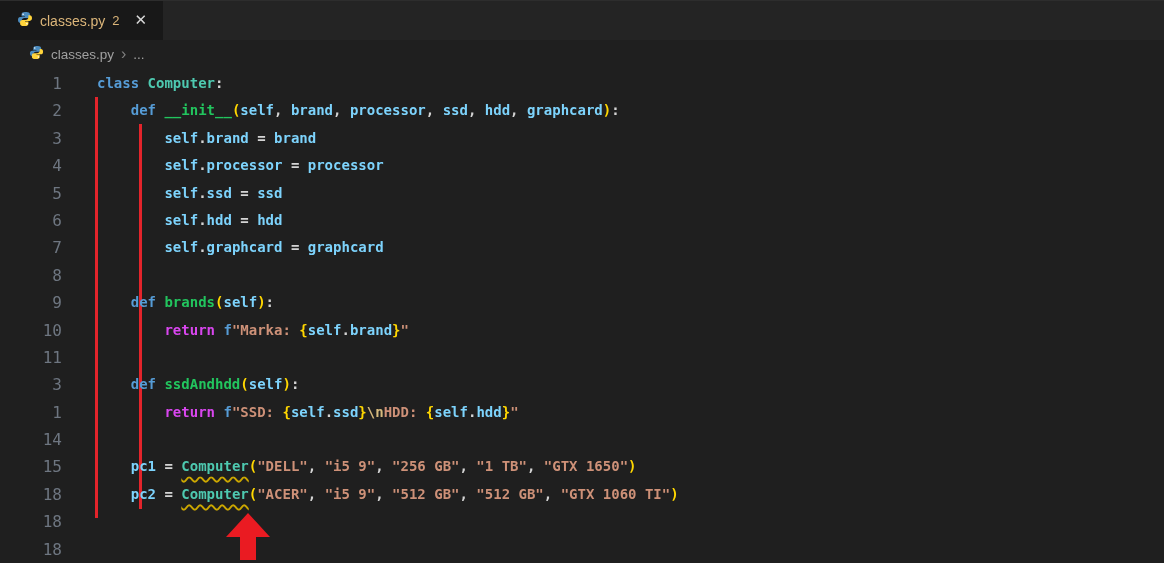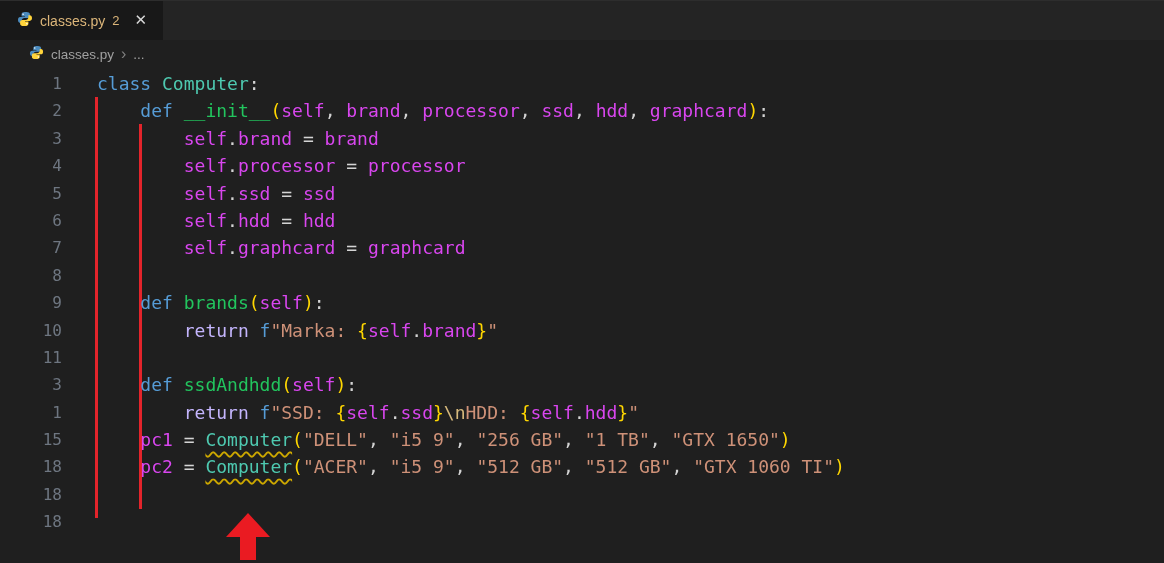--- a/index.html
+++ b/index.html
@@ -51,37 +51,37 @@
   .row {
     display:flex; height:27.4px; line-height:27.4px;
     position:relative; z-index:1;
     font-family:"DejaVu Sans Mono", monospace;
   }
   .ln {
     width:62px; flex:none; text-align:right;
     color:var(--line-number,#6E7681); font-size:16px;
     user-select:none;
   }
-  .code { margin-left:35px; white-space:pre; font-size:18px; }
+  .code { margin-left:35px; white-space:pre; font-size:14px;font-weight:bold; }
   .warn {
     text-decoration:underline wavy var(--warning-squiggle,#CCA700) 1.5px;
     text-underline-offset:5px;
     text-decoration-skip-ink:none;
   }
   
   .guide { position:absolute; width:3px; background:var(--indent-guide-red,#E3242B); z-index:0; }
   #guide-outer { left:95px; top:97px; height:421px; }
   #guide-inner { left:139px; top:124px; height:385px; }
   .arrow-wrap { position:absolute; left:224px; top:513px; z-index:2; }
 </style>
 <style>.s-kw{color:#569CD6}
-.s-ctrl{color:#c4b5fd}
+.s-ctrl{color:#d946ef}
 .s-cls{color:#4EC9B0}
 .s-fn{color:#22c55e}
-.s-var{color:#d946ef}
+.s-var{color:#7dd3fc}
 .s-str{color:#CE9178}
 .s-esc{color:#D7BA7D}
 .s-pun{color:#D4D4D4}
 .s-brk{color:#FFD700}
 .s-plain{color:#D4D4D4}</style></head>
 <body>
 
 <div class="tabbar">
   <div class="tab">
     <span class="pyicon">
@@ -159,20 +159,24 @@
     </div>
     <div class="row">
       <span class="ln">3</span>
       <span class="code"><span class="s-plain">    </span><span class="s-kw">def </span><span class="s-fn">ssdAndhdd</span><span class="s-brk">(</span><span class="s-var">self</span><span class="s-brk">)</span><span class="s-pun">:</span></span>
     </div>
     <div class="row">
       <span class="ln">1</span>
       <span class="code"><span class="s-plain">        </span><span class="s-ctrl">return </span><span class="s-kw">f</span><span class="s-str">"SSD: </span><span class="s-brk">{</span><span class="s-var">self</span><span class="s-pun">.</span><span class="s-var">ssd</span><span class="s-brk">}</span><span class="s-esc">\n</span><span class="s-str">HDD: </span><span class="s-brk">{</span><span class="s-var">self</span><span class="s-pun">.</span><span class="s-var">hdd</span><span class="s-brk">}</span><span class="s-str">"</span></span>
     </div>
     <div class="row">
+      <span class="ln">14</span>
+      <span class="code"></span>
+    </div>
+    <div class="row">
       <span class="ln">15</span>
       <span class="code"><span class="s-plain">    </span><span class="s-var">pc1</span><span class="s-pun"> = </span><span class="s-cls warn">Computer</span><span class="s-brk">(</span><span class="s-str">"DELL"</span><span class="s-pun">, </span><span class="s-str">"i5 9"</span><span class="s-pun">, </span><span class="s-str">"256 GB"</span><span class="s-pun">, </span><span class="s-str">"1 TB"</span><span class="s-pun">, </span><span class="s-str">"GTX 1650"</span><span class="s-brk">)</span></span>
     </div>
     <div class="row">
       <span class="ln">18</span>
       <span class="code"><span class="s-plain">    </span><span class="s-var">pc2</span><span class="s-pun"> = </span><span class="s-cls warn">Computer</span><span class="s-brk">(</span><span class="s-str">"ACER"</span><span class="s-pun">, </span><span class="s-str">"i5 9"</span><span class="s-pun">, </span><span class="s-str">"512 GB"</span><span class="s-pun">, </span><span class="s-str">"512 GB"</span><span class="s-pun">, </span><span class="s-str">"GTX 1060 TI"</span><span class="s-brk">)</span></span>
     </div>
     <div class="row">
       <span class="ln">18</span>
       <span class="code"></span>

